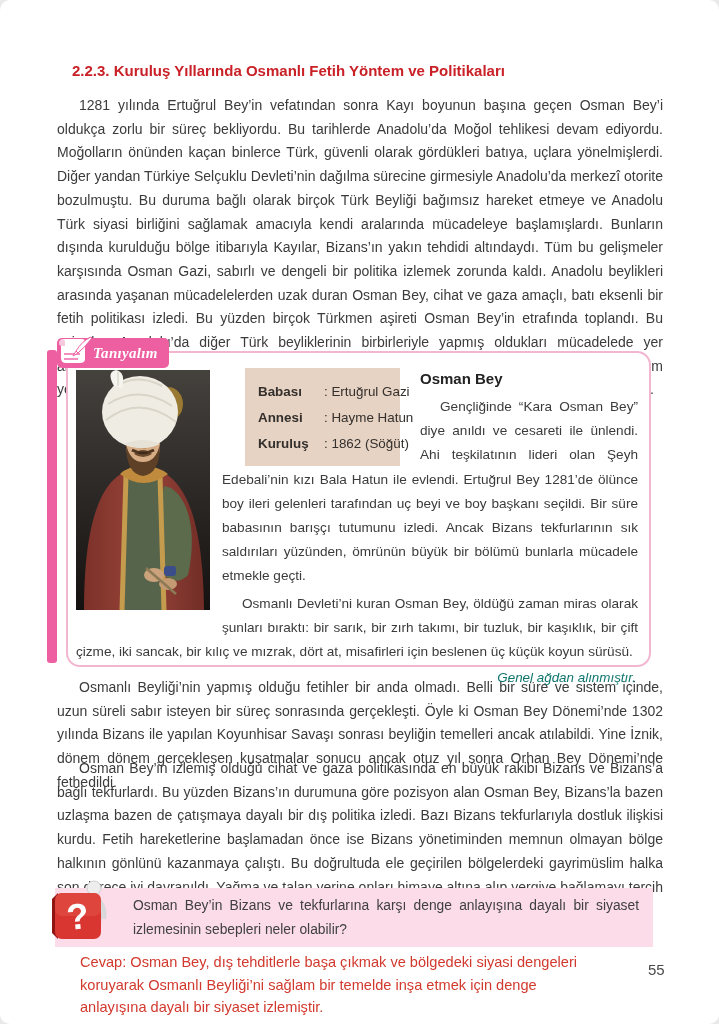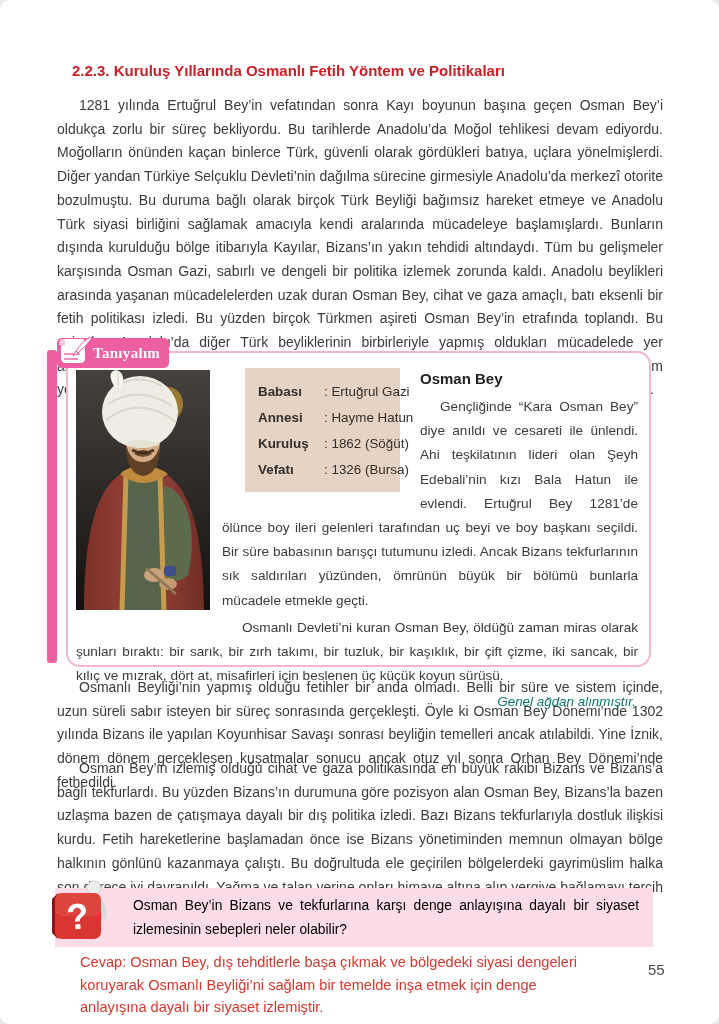--- a/index.html
+++ b/index.html
@@ -24,21 +24,21 @@
   #para3{top:757px;}
 
   
   .t-leftbar{position:absolute;left:47px;top:350px;width:10px;height:313px;background:#ee5fa2;border-radius:3px;}
   .t-border{position:absolute;left:66px;top:351px;width:581px;height:312px;border:2px solid #f3b6d0;border-radius:14px;background:#ffffff;}
   .t-tab{
     position:absolute;left:57px;top:338px;width:112px;height:30px;background:#ee5fa2;
     border-radius:5px;z-index:3;display:flex;align-items:center;padding-left:36px;box-sizing:border-box;
   }
   .t-tab-label{
-    font-family:"Liberation Serif",serif;font-weight:bold;
+    font-family:"Liberation Serif",serif;font-style:italic;font-weight:bold;
     color:#ffffff;font-size:15px;letter-spacing:.3px;
   }
   .t-tab-icon{position:absolute;left:58px;top:333px;z-index:4;width:36px;height:38px;}
   .t-content{position:absolute;left:76px;top:368px;width:562px;z-index:2;font-size:13.6px;}
   .portrait{float:left;width:134px;height:240px;margin:2px 12px 12px 0;background:#1c1a18;}
   .info-table{
     float:left;width:155px;margin-left:23px;margin-right:20px;
     background:#e7d3c3;box-sizing:border-box;padding:11px 4px 9px 13px;
   }
   .info-row{display:flex;line-height:26px;font-size:13.4px;color:#332f2c;}
@@ -50,21 +50,21 @@
     line-height:24.2px;color:#3b3b3b;
   }
   .t-source{clear:both;margin:6px 2px 0 0;text-align:right;font-style:italic;font-size:13.4px;color:#0f766e;}
 
   
   .question-box{
     position:absolute;left:55px;top:888px;width:598px;height:59px;
     background:#fbdce8;display:flex;align-items:center;box-sizing:border-box;
     padding:6px 14px 6px 78px;
   }
-  .question-text{font-size:13.8px;line-height:24px;text-align:justify;color:#000000;margin:0;}
+  .question-text{font-size:13.8px;line-height:24px;text-align:justify;color:#404040;margin:0;}
   .question-icon{position:absolute;left:42px;top:877px;width:78px;height:78px;z-index:2;}
 
   .answer-text{
     position:absolute;left:80px;top:951px;width:500px;margin:0;
     font-size:14.6px;line-height:22.6px;color:#d2392e;text-align:left;
   }
   .page-number{position:absolute;left:648px;top:961px;font-size:15px;color:#4a4a4a;}
 </style>
 </head>
 <body>
@@ -161,24 +161,20 @@
         <span class="val">: Ertuğrul Gazi</span>
       </div>
       <div class="info-row">
         <span class="lbl">Annesi</span>
         <span class="val">: Hayme Hatun</span>
       </div>
       <div class="info-row">
         <span class="lbl">Kuruluş</span>
         <span class="val">: 1862 (Söğüt)</span>
       </div>
-      <div class="info-row">
-        <span class="lbl">Vefatı</span>
-        <span class="val">: 1326 (Bursa)</span>
-      </div>
     </div>
 
     <h3 class="t-title">Osman Bey</h3>
     <p class="tp">Gençliğinde “Kara Osman Bey” diye anıldı ve cesareti ile ünlendi. Ahi teşkilatının lideri olan Şeyh Edebali’nin kızı Bala Hatun ile evlendi. Ertuğrul Bey 1281’de ölünce boy ileri gelenleri tarafından uç beyi ve boy başkanı seçildi. Bir süre babasının barışçı tutumunu izledi. Ancak Bizans tekfurlarının sık saldırıları yüzünden, ömrünün büyük bir bölümü bunlarla mücadele etmekle geçti.</p>
     <p class="tp">Osmanlı Devleti’ni kuran Osman Bey, öldüğü zaman miras olarak şunları bıraktı: bir sarık, bir zırh takımı, bir tuzluk, bir kaşıklık, bir çift çizme, iki sancak, bir kılıç ve mızrak, dört at, misafirleri için beslenen üç küçük koyun sürüsü.</p>
     <div class="t-source">Genel ağdan alınmıştır.</div>
   </div>
 
   <p class="bodypara" id="para2">Osmanlı Beyliği’nin yapmış olduğu fetihler bir anda olmadı. Belli bir süre ve sistem içinde, uzun süreli sabır isteyen bir süreç sonrasında gerçekleşti. Öyle ki Osman Bey Dönemi’nde 1302 yılında Bizans ile yapılan Koyunhisar Savaşı sonrası beyliğin temelleri ancak atılabildi. Yine İznik, dönem dönem gerçekleşen kuşatmalar sonucu ancak otuz yıl sonra Orhan Bey Dönemi’nde fethedildi.</p>
   <p class="bodypara" id="para3">Osman Bey’in izlemiş olduğu cihat ve gaza politikasında en büyük rakibi Bizans ve Bizans’a bağlı tekfurlardı. Bu yüzden Bizans’ın durumuna göre pozisyon alan Osman Bey, Bizans’la bazen uzlaşma bazen de çatışmaya dayalı bir dış politika izledi. Bazı Bizans tekfurlarıyla dostluk ilişkisi kurdu. Fetih hareketlerine başlamadan önce ise Bizans yönetiminden memnun olmayan bölge halkının gönlünü kazanmaya çalıştı. Bu doğrultuda ele geçirilen bölgelerdeki gayrimüslim halka son derece iyi davranıldı. Yağma ve talan yerine onları himaye altına alıp vergiye bağlamayı tercih etti.</p>

